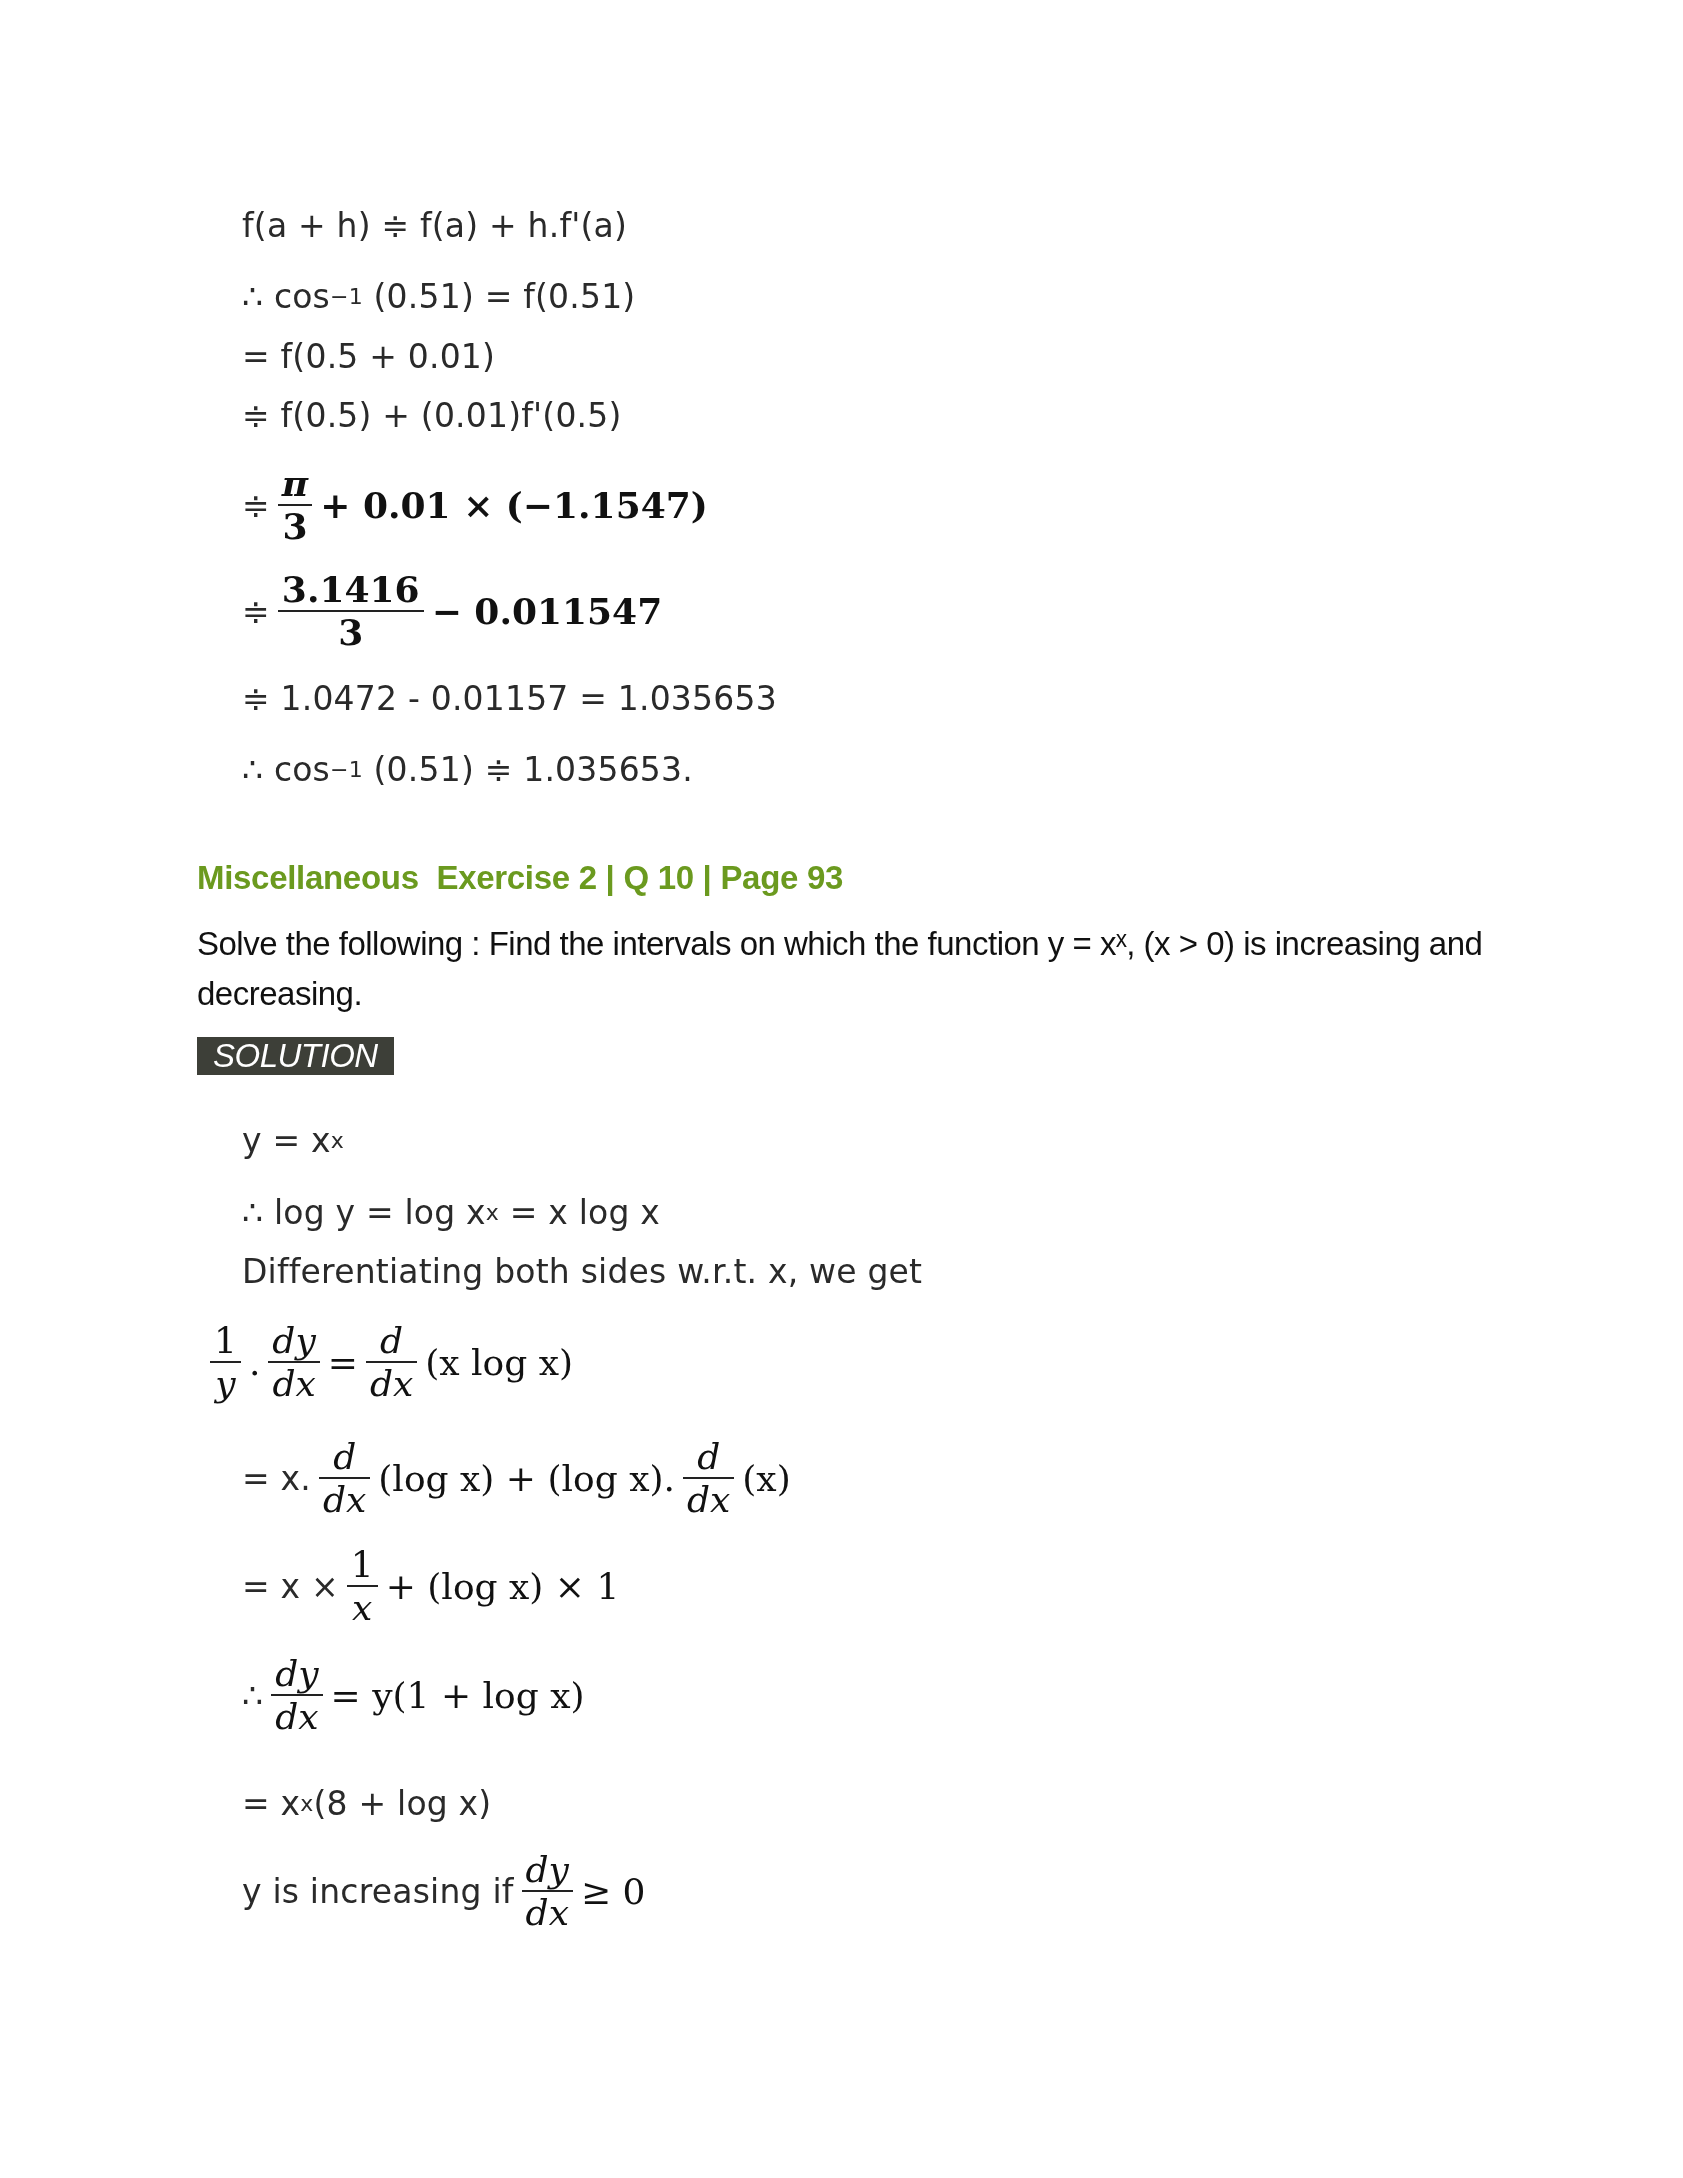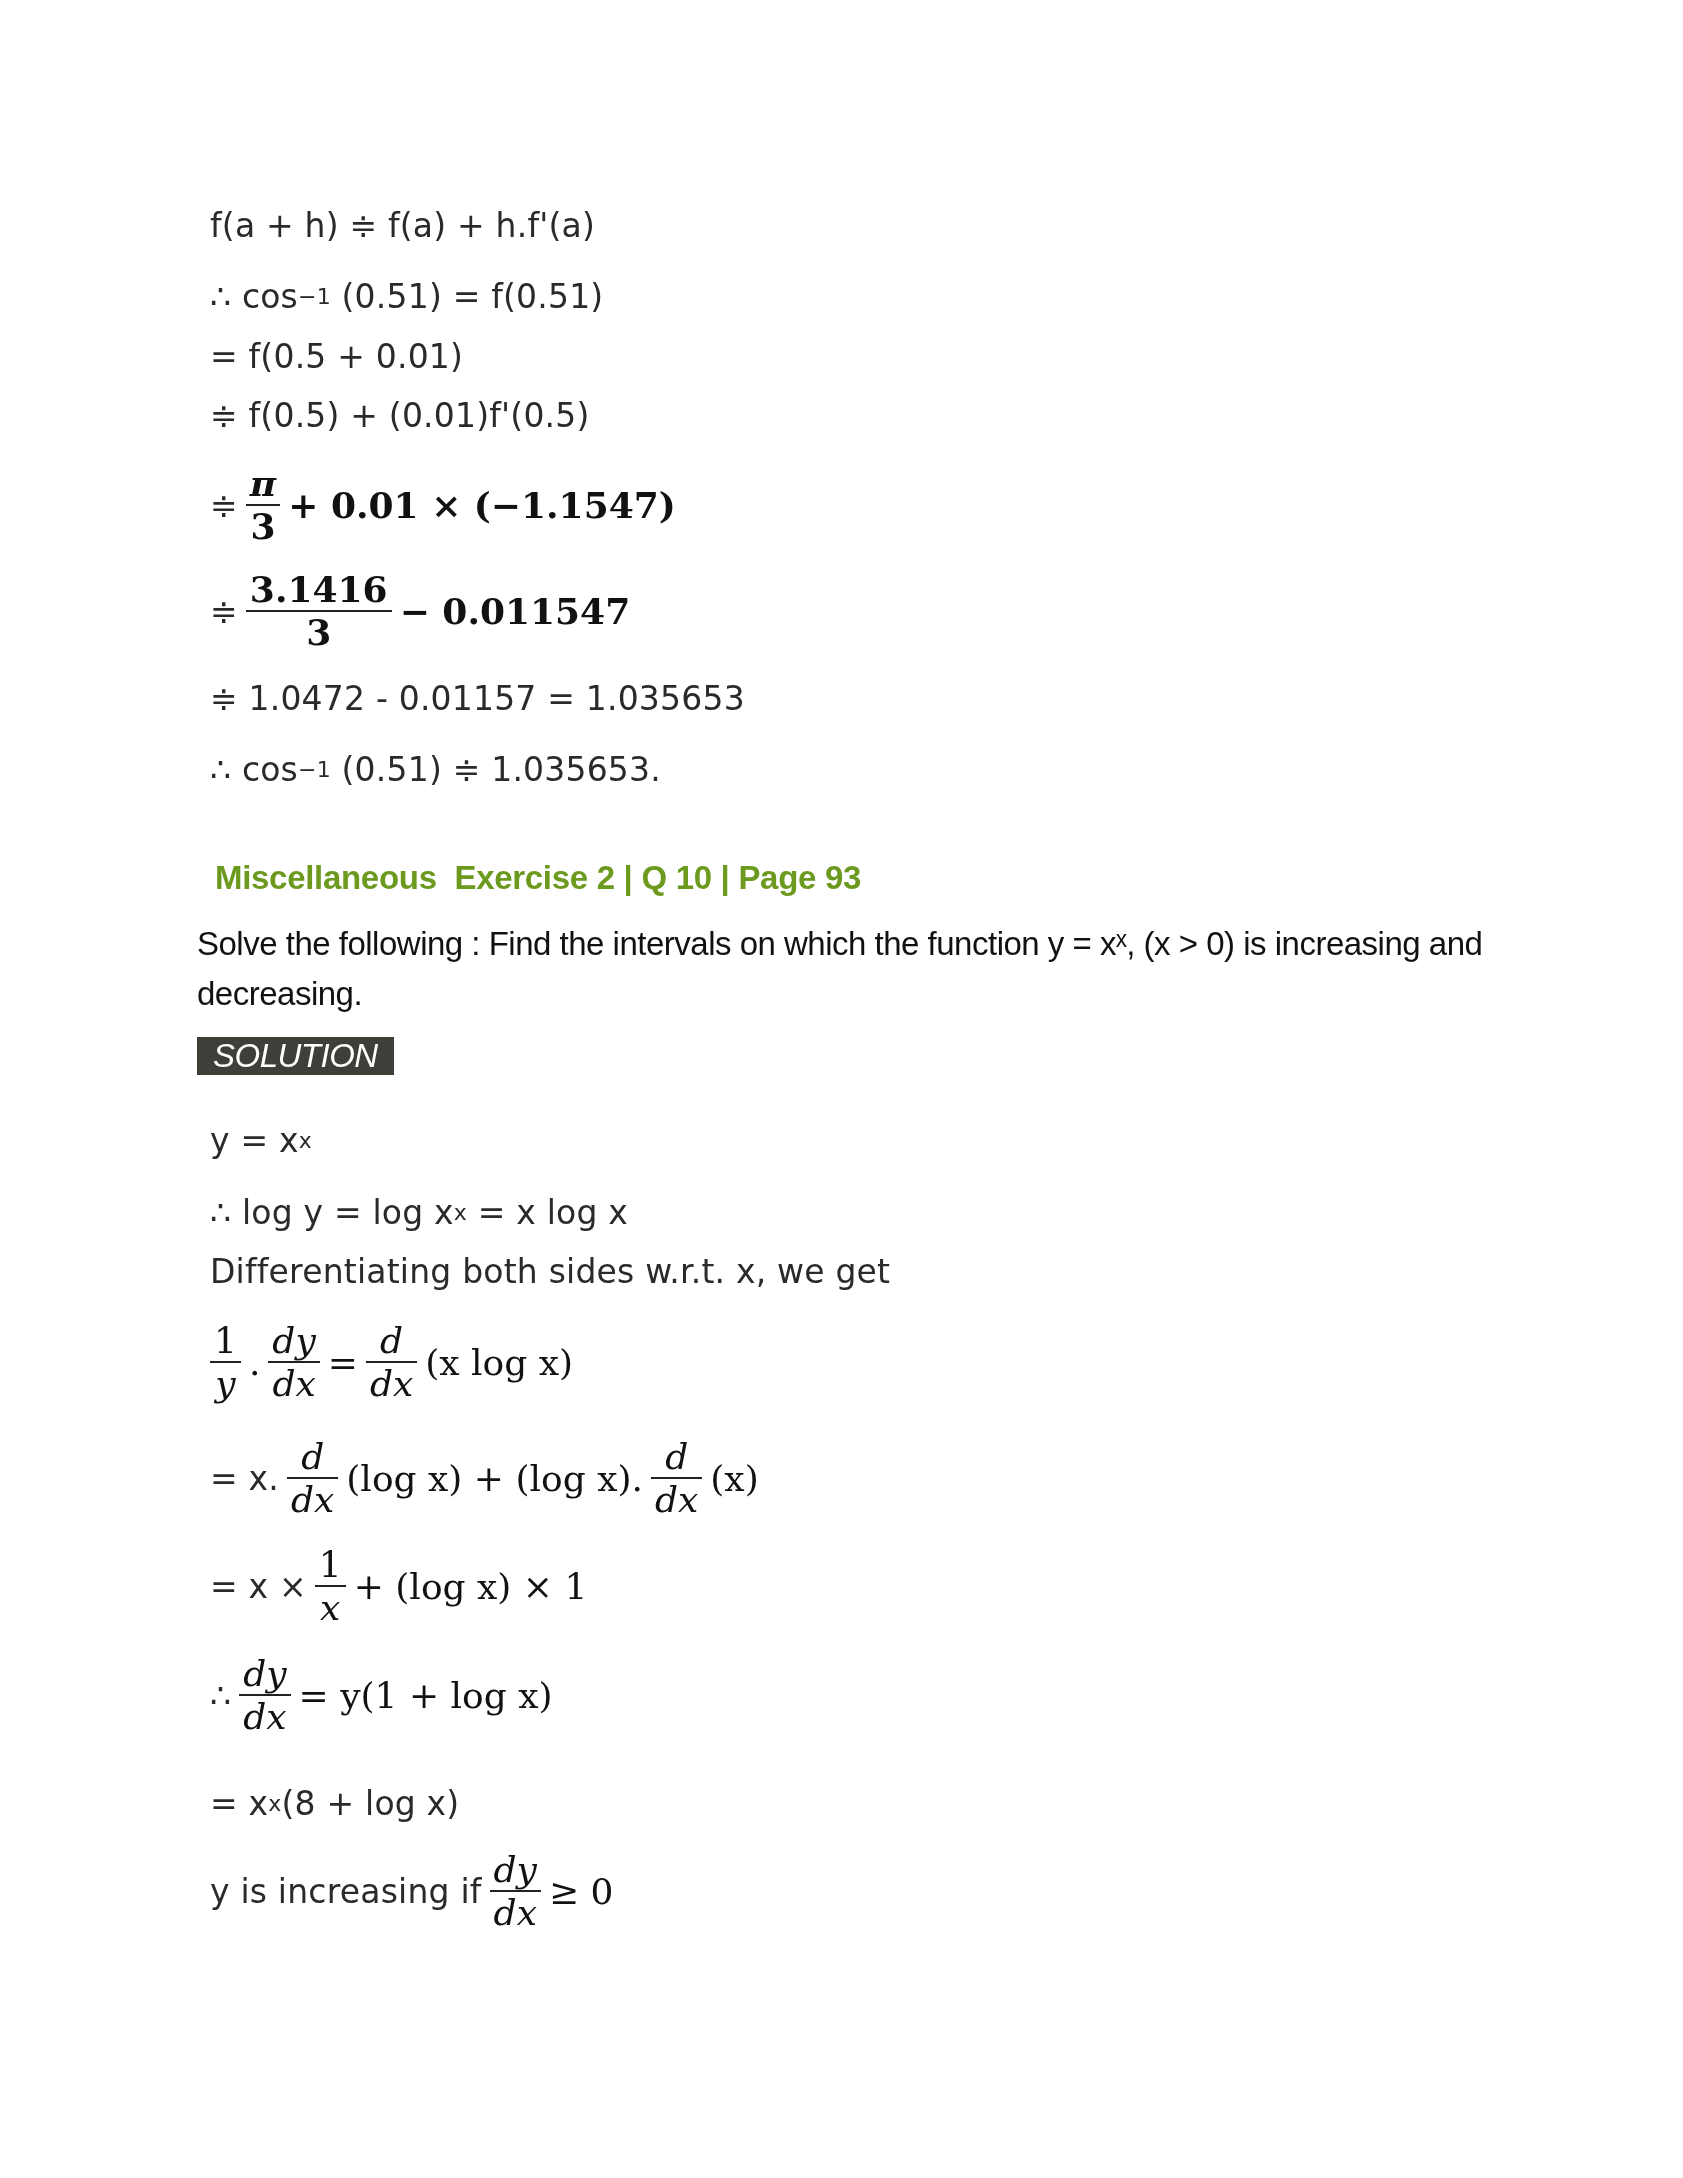--- a/index.html
+++ b/index.html
@@ -1,26 +1,26 @@
 <!DOCTYPE html>
 <html><head>
 <meta charset="utf-8">
 <style>
   html, body { margin:0; padding:0; background:#ffffff; }
   body { width:1683px; height:2178px; position:relative; overflow:hidden; color:#222; }
   .line { position:absolute; left:210px; white-space:nowrap; display:flex; align-items:center; }
-  .sans { font-family:"DejaVu Sans","Liberation Sans",sans-serif; font-size:33px; color:#2a2a2a; letter-spacing:0.2px; }
+  .sans { font-family:"DejaVu Sans","Liberation Sans",sans-serif; font-size:33px; color:#2a2a2a; letter-spacing:0.2px;margin-left:32px; }
   .serif { font-family:"DejaVu Serif","Liberation Serif",serif; font-size:36px; color:#111; }
   .bold { font-weight:bold; }
   .it { font-style:italic; }
   sup { font-size:22px; vertical-align:14px; line-height:0; }
   .frac { display:inline-flex; flex-direction:column; align-items:center; margin:0 8px; }
   .frac .num, .frac .den { line-height:1.15; padding:0 4px; }
   .frac .bar { height:2px; background:#222; align-self:stretch; }
-  .heading { position:absolute; left:215px; top:859px; font-family:"Liberation Sans",sans-serif; font-weight:bold; font-size:33px; color:#6b9a1f; letter-spacing:-0.3px; }
+  .heading { position:absolute; left:197px; top:859px; font-family:"Liberation Sans",sans-serif; font-weight:bold; font-size:33px; color:#6b9a1f; letter-spacing:-0.3px; }
   .question { position:absolute; left:197px; top:919px; width:1307px; font-family:Liberation Sans, sans-serif; font-size:33px; line-height:50px; color:#111; letter-spacing:-0.5px; }
   .solution { position:absolute; left:197px; top:1037px; height:38px; padding:0 16px; background:#3d3f38; color:#fff; font-family:"Liberation Sans",sans-serif; font-style:italic; font-size:33px; line-height:38px; letter-spacing:-0.5px; }
 </style>
 </head>
 <body>
 
 <div class="line sans" style="top:206px;">
     <span>f(a + h) ≑ f(a) + h.f'(a)</span>
   </div>
 

